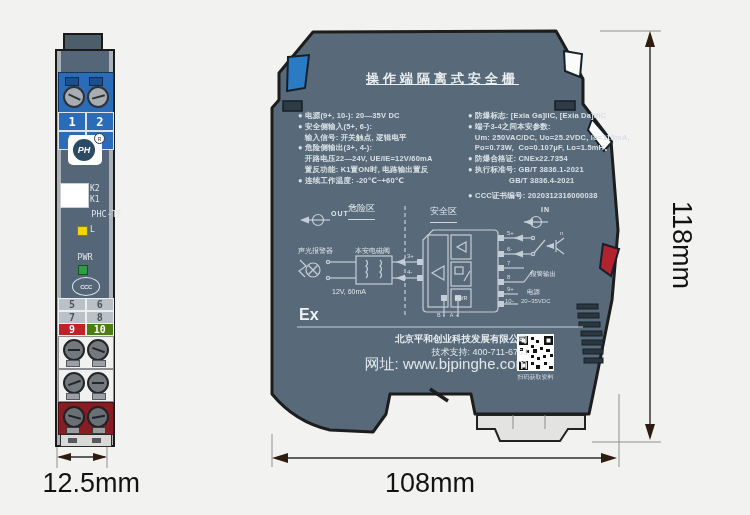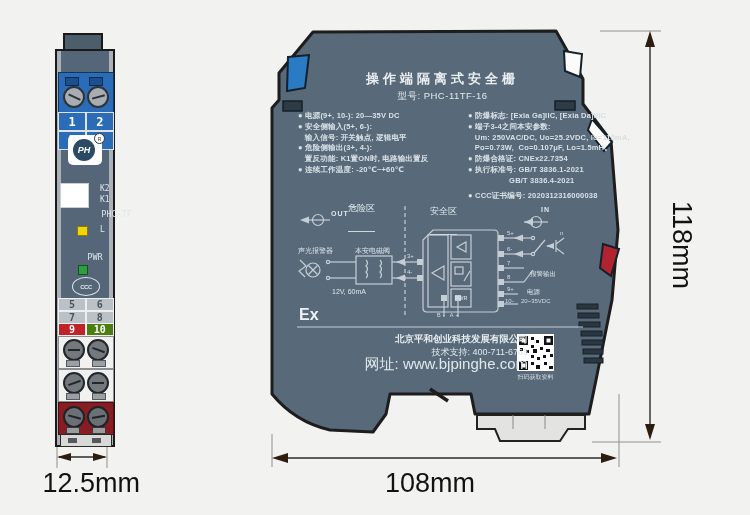--- a/index.html
+++ b/index.html
@@ -1,28 +1,28 @@
 <!DOCTYPE html>
 <html><head>
 <meta charset="utf-8">
 <style>
   html,body{margin:0;padding:0;background:#f2f2f0;}
   #stage{position:relative;width:750px;height:515px;background:#f2f2f0;overflow:hidden;
          font-family:"Liberation Sans","DejaVu Sans",sans-serif;}
   .abs{position:absolute;}
   svg{position:absolute;left:0;top:0;}
-  .lt{color:#dfe6ea;margin-left:10px;}
+  .lt{color:#dfe6ea;}
   .spec{white-space:pre;font-size:7.5px;line-height:10.8px;color:#d9e0e5;letter-spacing:0.2px;}
   .spec.gap{margin-top:4px;}
   .mono{font-family:"DejaVu Sans Mono","Liberation Mono",monospace;}
   .gridbox{display:grid;position:absolute;}
   .cell{display:flex;align-items:center;justify-content:center;font-weight:bold;}
   .screw{position:absolute;border-radius:50%;}
   .slot{position:absolute;left:15%;top:44%;width:70%;height:12%;}
-  .zone{font-size:9px;color:#e2e9ed;border-bottom:1px solid #cfd7dc;padding-bottom:16px;}
+  .zone{font-size:9px;color:#e2e9ed;border-bottom:1px solid #cfd7dc;padding-bottom:4px;}
   .dlab{font-size:6px;color:#d6dde2;}
   .dimtxt{color:#121212;font-size:27px;}
 </style>
 </head>
 <body>
 
 <div id="stage">
 
   <svg width="750" height="515" viewBox="0 0 750 515">
 
@@ -263,28 +263,28 @@
         </div>
       <div class="abs" style="left:7px;top:24px;width:12px;height:5px;background:#9b9ba0;border:1px solid #3a3a3d;"></div>
       <div class="abs" style="left:33px;top:24px;width:12px;height:5px;background:#9b9ba0;border:1px solid #3a3a3d;"></div>
     </div>
     <div class="abs" style="left:60px;top:434px;width:50px;height:11px;background:#d9d9d7;border:1.5px solid #2a2a2a;">
       <div class="abs" style="left:7px;top:3px;width:9px;height:5px;background:#55585c;"></div>
       <div class="abs" style="left:31px;top:3px;width:9px;height:5px;background:#55585c;"></div>
     </div>
   </div>
 
-  <div class="abs" style="left:310px;top:70px;width:265px;text-align:center;font-size:13px;letter-spacing:4px;font-weight:bold;color:#eaeff2;">操作端隔离式安全栅</div>
-  <div class="abs" style="left:310px;top:90px;width:265px;text-align:center;font-size:9.5px;color:#e2e9ed;letter-spacing:0.5px;">型号: PHC-11TF-16</div>
+  <div class="abs" style="left:310px;top:70px;width:265px;text-align:center;font-size:13px;letter-spacing:4px;font-weight:bold;color:#eaeff2;text-decoration:underline;">操作端隔离式安全栅</div>
 
   <div class="abs" style="left:298px;top:111px;width:170px;font-weight:bold;">
     <div class="spec">● 电源(9+, 10-): 20—35V DC</div>
     <div class="spec">● 安全侧输入(5+, 6-):</div>
     <div class="spec">   输入信号: 开关触点, 逻辑电平</div>
     <div class="spec">● 危险侧输出(3+, 4-):</div>
+    <div class="spec">   开路电压22—24V, UE/IE=12V/60mA</div>
     <div class="spec">   置反功能: K1置ON时, 电路输出置反</div>
     <div class="spec">● 连续工作温度: -20℃~+60℃</div>
   </div>
   <div class="abs" style="left:468px;top:111px;width:178px;font-weight:bold;">
     <div class="spec">● 防爆标志: [Exia Ga]IIC, [Exia Da]IIIC</div>
     <div class="spec">● 端子3-4之间本安参数:</div>
     <div class="spec">   Um: 250VAC/DC, Uo=25.2VDC, Io=115mA,</div>
     <div class="spec">   Po=0.73W,  Co=0.107μF, Lo=1.5mH。</div>
     <div class="spec">● 防爆合格证: CNEx22.7354</div>
     <div class="spec">● 执行标准号: GB/T 3836.1-2021</div>

